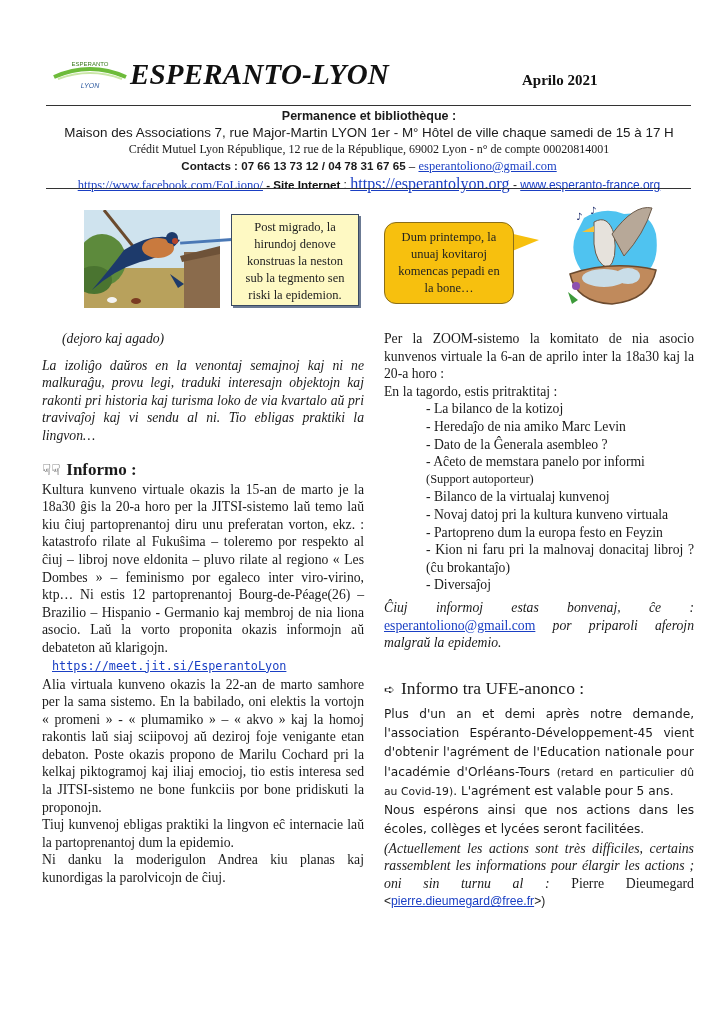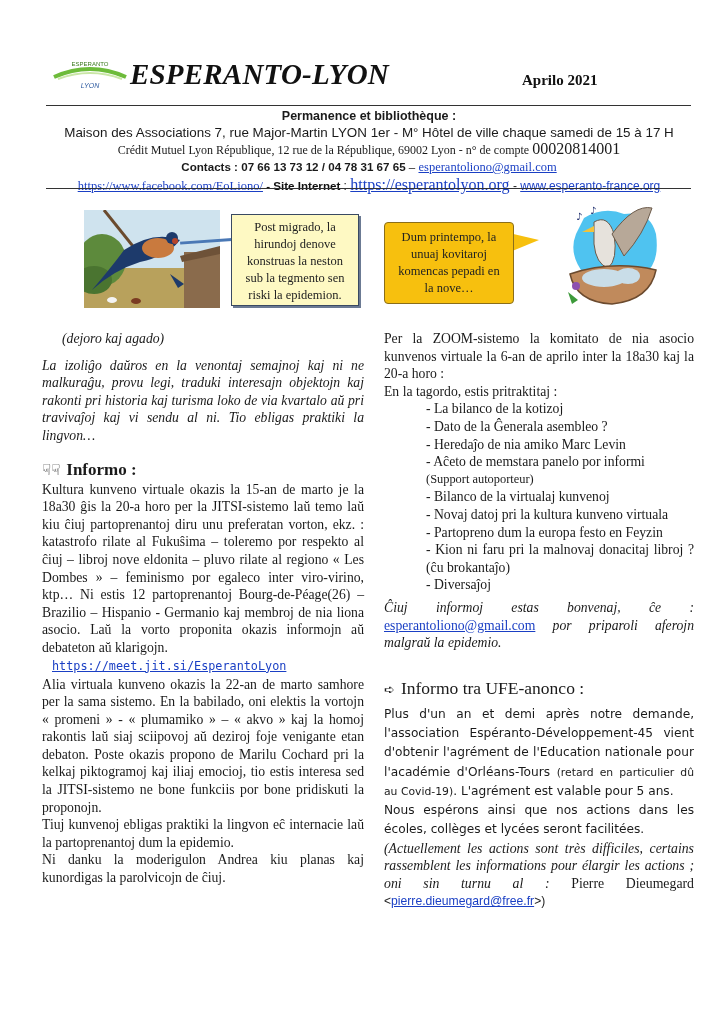--- a/index.html
+++ b/index.html
@@ -12,35 +12,35 @@
   .title { position: absolute; left: 130px; top: 58px; font-family: "Liberation Serif", serif; font-style: italic; font-weight: bold; font-size: 29px; letter-spacing: 0.2px; color: #111; }
   .date { position: absolute; left: 522px; top: 72px; font-family: "Liberation Serif", serif; font-weight: bold; font-size: 15px; color: #111; }
   .rule { position: absolute; left: 46px; width: 645px; height: 0; border-top: 1.5px solid #333; }
   .rule.top { top: 105px; }
   .rule.bottom { top: 188px; }
 
   .info { position: absolute; left: 44px; top: 108px; width: 650px; text-align: center; }
   .info .l1 { font-family: "Liberation Sans", sans-serif; font-weight: bold; font-size: 12.5px; line-height: 16px; }
   .info .l2 { font-family: "Liberation Sans", sans-serif; font-size: 13.4px; line-height: 17px; }
   .info .l3 { font-family: "Liberation Serif", serif; font-size: 12px; line-height: 16px; }
-  .info .l3 .small { font-size: 16px; margin-top: 44px; }
+  .info .l3 .small { font-size: 12px; margin-top: 44px; }
   .info .l4 { font-family: "Liberation Sans", sans-serif; font-size: 11.6px; line-height: 17px; }
   .info .l4 b { font-weight: bold; }
   .info .l4 a { font-family: "Liberation Serif", serif; font-size: 12.5px; }
   .info .l5 { font-family: "Liberation Serif", serif; font-size: 12.5px; line-height: 17px; }
   .info .l5 .sans { font-family: "Liberation Sans", sans-serif; font-weight: bold; font-size: 11.6px; color: #111; }
   .info .l5 .sep { font-family: "Liberation Sans", sans-serif; font-size: 12px; }
   .info .l5 a.big { font-size: 16px; }
   .info .l5 a.sansl { font-family: "Liberation Sans", sans-serif; font-size: 12px; }
 
   
   .pic-swallow { position: absolute; left: 84px; top: 210px; width: 136px; height: 98px; overflow: hidden; }
   .note-blue { position: absolute; left: 231px; top: 214px; width: 128px; height: 92px; background: #fef9c3; border: 1.5px solid #3a4a62; box-shadow: 2px 2px 0 #6b7a93; text-align: center; font-family: "Liberation Serif", serif; font-size: 12.5px; line-height: 17px; padding-top: 4px; color: #222; }
   .pointer-blue { position: absolute; left: 180px; top: 238px; width: 52px; height: 3px; background: #4a78b5; transform: rotate(-4deg); transform-origin: right center; }
-  .note-yellow { position: absolute; left: 384px; top: 222px; width: 130px; height: 82px; background: #f7c00e; border: 1.5px solid #8a6e1a; border-radius: 4px; text-align: center; font-family: "Liberation Serif", serif; font-size: 12.5px; line-height: 17px; padding-top: 6px; color: #222; }
+  .note-yellow { position: absolute; left: 384px; top: 222px; width: 130px; height: 82px; background: #f7c00e; border: 1.5px solid #8a6e1a; border-radius: 12px; text-align: center; font-family: "Liberation Serif", serif; font-size: 12.5px; line-height: 17px; padding-top: 6px; color: #222; }
   .yellow-tail { position: absolute; left: 505px; top: 232px; width: 0; height: 0; border-top: 8px solid transparent; border-bottom: 14px solid transparent; border-left: 34px solid #f7c00e; }
   .pic-nest { position: absolute; left: 564px; top: 204px; width: 96px; height: 104px; }
 
   
   .col { position: absolute; top: 330px; font-family: "Liberation Serif", serif; font-size: 13.7px; line-height: 17.6px; color: #1a1a1a; }
   .col.left { left: 42px; width: 322px; }
   .col.right { left: 384px; width: 310px; }
   .just { text-align: justify; text-align-last: left; }
   .h-cal { font-size: 14px; font-weight: bold; font-style: italic; margin-top: 2px; }
   .h-cal .t { text-decoration: underline; }
@@ -116,21 +116,21 @@
   <div>konstruas la neston</div>
   <div>sub la tegmento sen</div>
   <div>riski la epidemion.</div>
 </div>
 
 <div class="yellow-tail"></div>
 <div class="note-yellow">
   <div>Dum printempo, la</div>
   <div>unuaj kovitaroj</div>
   <div>komencas pepadi en</div>
-  <div>la nove…</div>
+  <div>la bone…</div>
 </div>
 <div class="pic-nest">
   <svg width="96" height="104" viewBox="0 0 96 104">
     <path d="M20 14 Q40 2 60 10 Q86 6 92 30 Q96 60 80 70 L20 70 Q4 50 12 30 Z" fill="#4fc3f0"></path>
     <path d="M30 18 Q44 10 50 30 Q54 56 44 64 Q32 60 30 40 Z" fill="#e6e2dc" stroke="#6b5a4a" stroke-width="1"></path>
     <path d="M48 30 Q70 0 88 4 Q80 30 60 52 Z" fill="#b7a898" stroke="#6b5a4a" stroke-width="1"></path>
     <path d="M30 22 L18 28 L30 28 Z" fill="#f2c23a"></path>
     <text x="12" y="16" font-size="10" fill="#1a2a6b" font-family="DejaVu Sans, sans-serif">♪</text>
     <text x="26" y="10" font-size="10" fill="#1a2a6b" font-family="DejaVu Sans, sans-serif">♪</text>
     <path d="M6 70 Q48 56 92 66 Q86 96 48 100 Q12 98 6 70 Z" fill="#c08a5c" stroke="#6b4a2e" stroke-width="1.5"></path>
@@ -151,22 +151,22 @@
   <div class="just">Alia virtuala kunveno okazis la 22-an de marto samhore per la sama sistemo. En la babilado, oni elektis la vortojn « promeni » - « plumamiko » – « akvo » kaj la homoj rakontis laŭ siaj sciipovoj aŭ deziroj foje venigante etan debaton. Poste okazis propono de Marilu Cochard pri la kelkaj piktogramoj kaj iliaj emocioj, tio estis interesa sed la JITSI-sistemo ne bone funkciis por bone pridiskuti la proponojn.</div>
   <div class="just">Tiuj kunvenoj ebligas praktiki la lingvon eĉ internacie laŭ la partoprenantoj dum la epidemio.</div>
   <div class="just it">Ni danku la moderigulon Andrea kiu planas kaj kunordigas la parolvicojn de ĉiuj.</div>
 </div>
 
 <div class="col right">
   <div class="just">Per la ZOOM-sistemo la komitato de nia asocio kunvenos virtuale la 6-an de aprilo inter la 18a30 kaj la 20-a horo :</div>
   <div>En la tagordo, estis pritraktitaj :</div>
   <div class="agenda">
     <div>- La bilanco de la kotizoj</div>
+    <div>- Heredaĵo de nia amiko Marc Levin</div>
     <div>- Dato de la Ĝenerala asembleo ?</div>
-    <div>- Heredaĵo de nia amiko Marc Levin</div>
     <div class="just">- Aĉeto de memstara panelo por informi</div>
     <div class="small">(Support autoporteur)</div>
     <div>- Bilanco de la virtualaj kunvenoj</div>
     <div class="just">- Novaj datoj pri la kultura kunveno virtuala</div>
     <div>- Partopreno dum la europa festo en Feyzin</div>
     <div class="just">- Kion ni faru pri la malnovaj donacitaj libroj ? (ĉu brokantaĵo)</div>
     <div>- Diversaĵoj</div>
   </div>
   <div class="ciuj just"><span>Ĉiuj informoj estas bonvenaj, ĉe : </span><a>esperantoliono@gmail.com</a><span> por priparoli aferojn malgraŭ la epidemio.</span></div>
 

